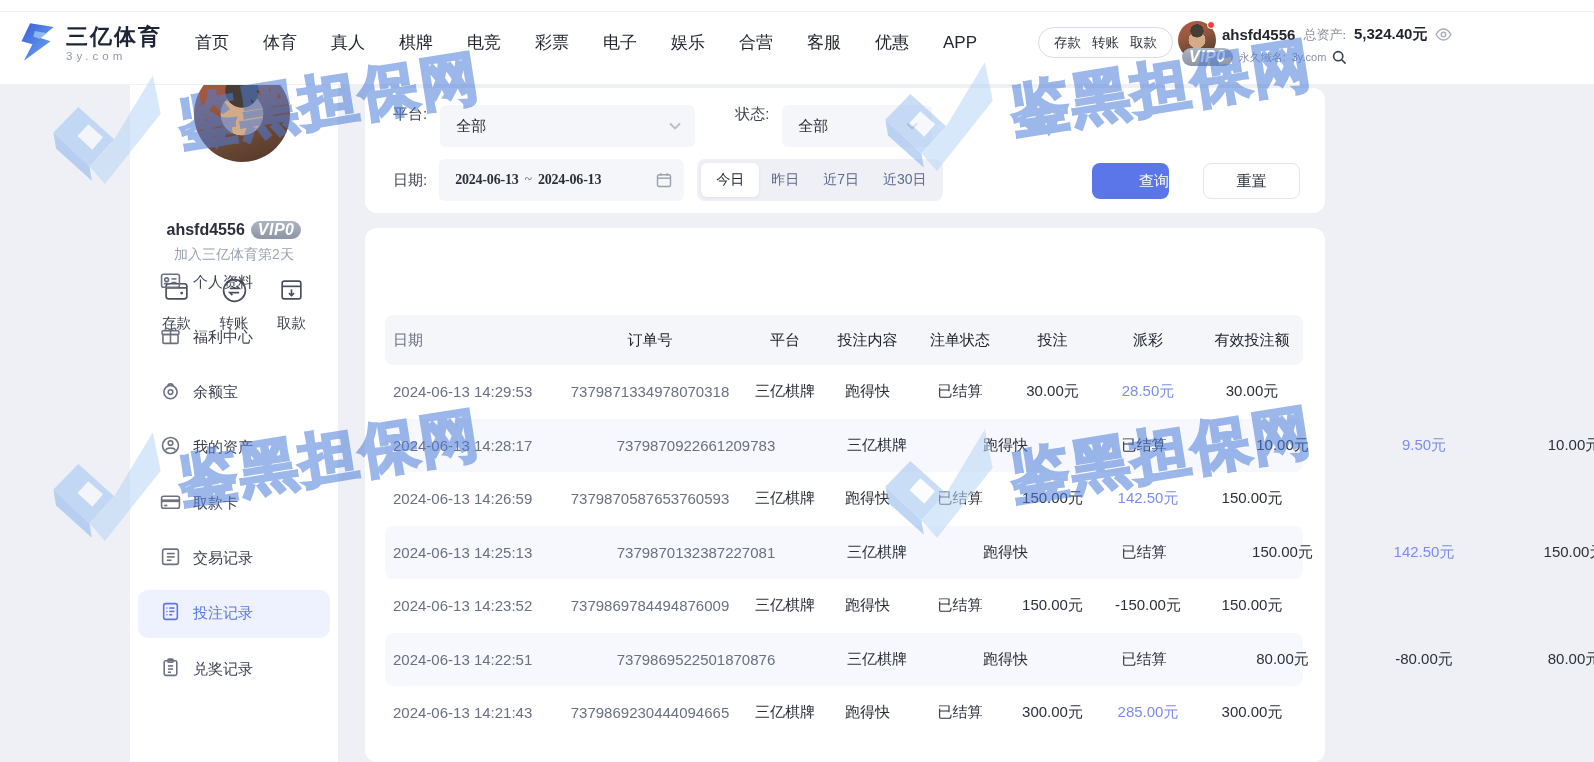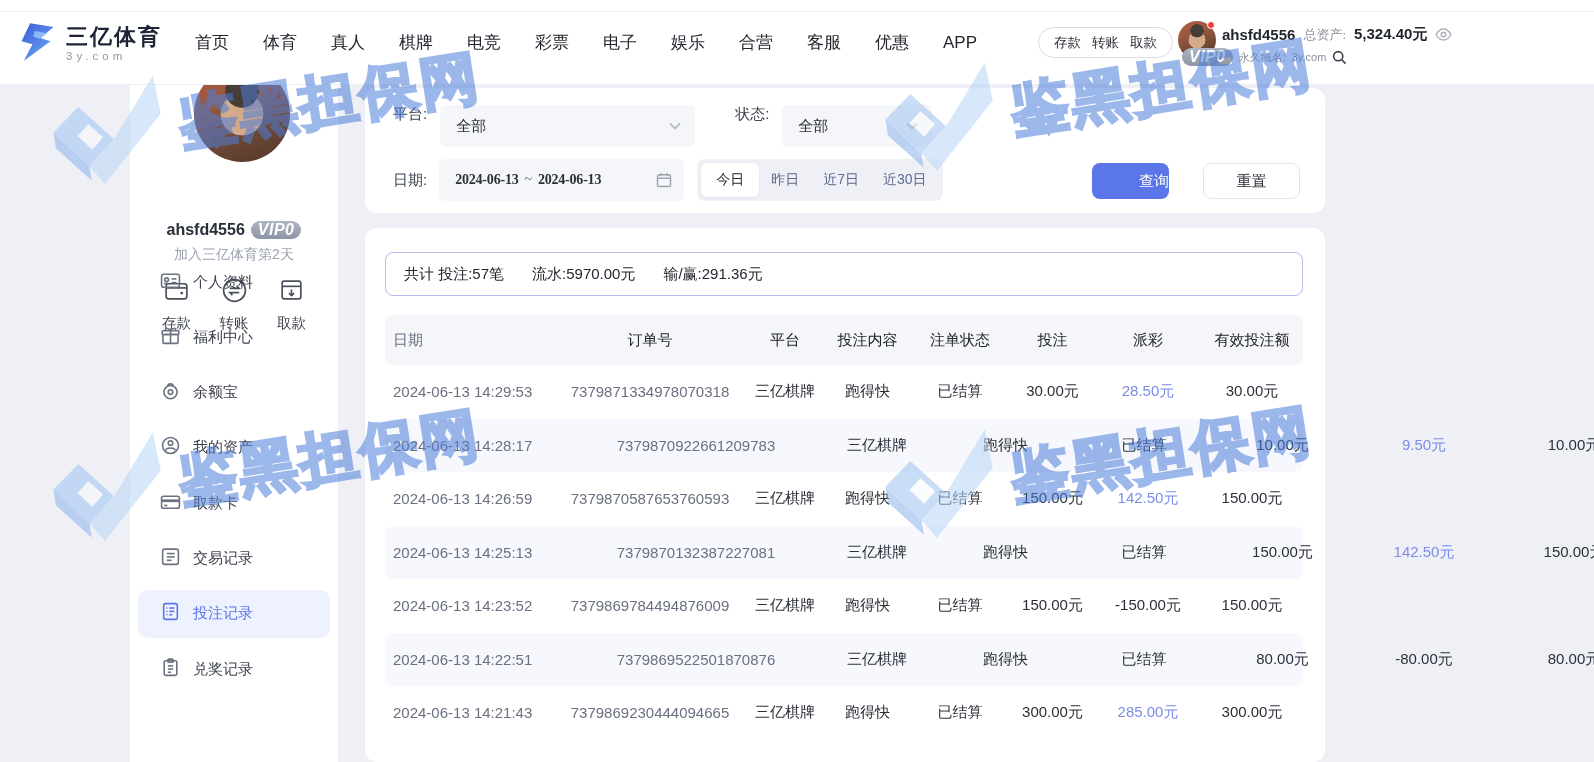--- a/index.html
+++ b/index.html
@@ -360,25 +360,20 @@
         <span class="qr-chip">昨日</span>
         <span class="qr-chip">近7日</span>
         <span class="qr-chip">近30日</span>
       </div>
     </div>
     <button class="btn-search">查询</button>
     <button class="btn-reset">重置</button>
   </div>
 
   <div class="table-panel">
-    <div class="summary-box">
-      <span>共计 投注:57笔</span>
-      <span>流水:5970.00元</span>
-      <span>输/赢:291.36元</span>
-    </div>
 
     <div class="bet-table">
       <div class="t-row t-head">
         <span class="cell c-date">日期</span>
         <span class="cell">订单号</span>
         <span class="cell">平台</span>
         <span class="cell">投注内容</span>
         <span class="cell">注单状态</span>
         <span class="cell">投注</span>
         <span class="cell">派彩</span>

